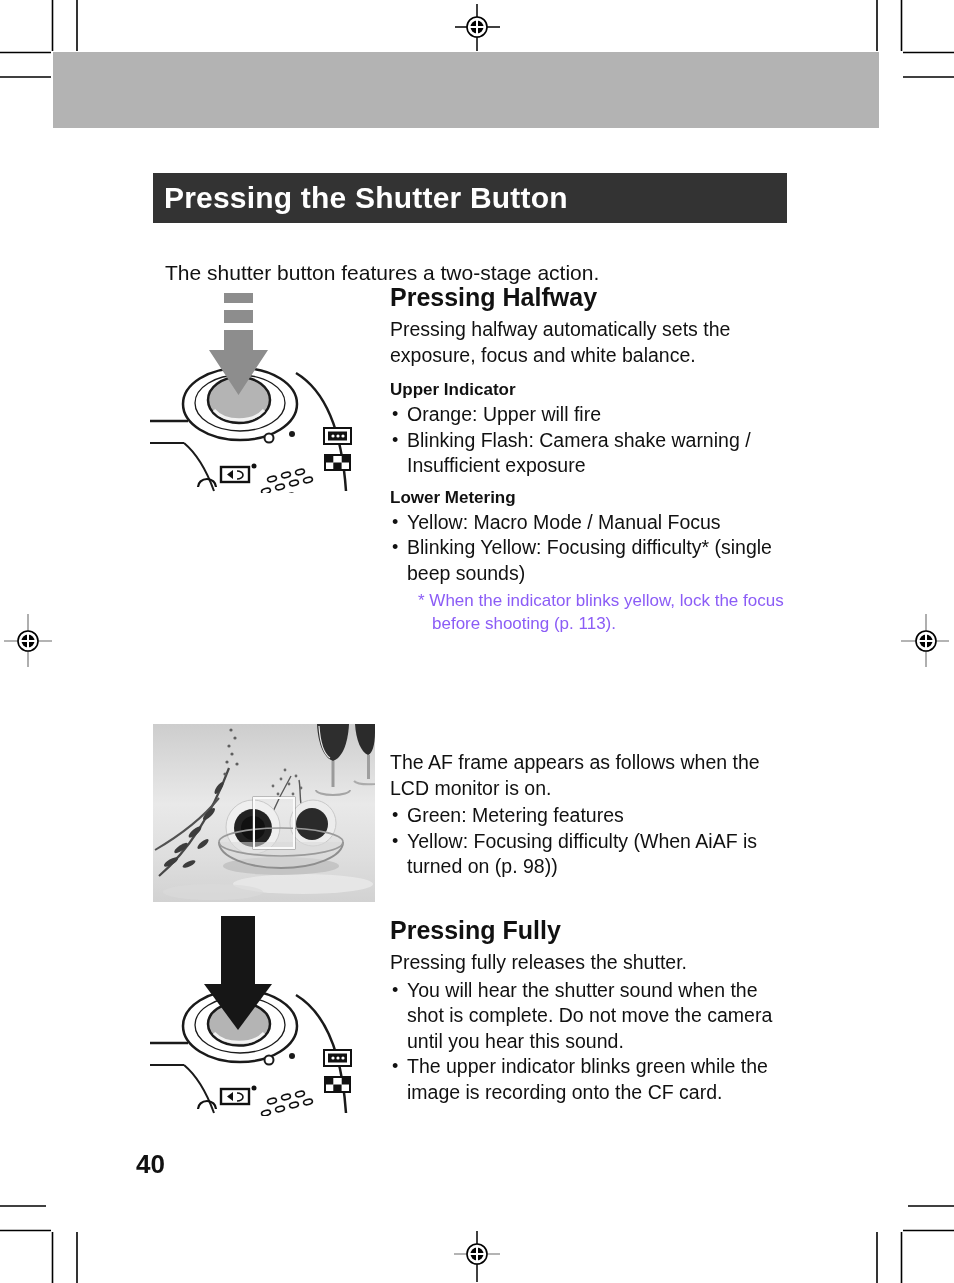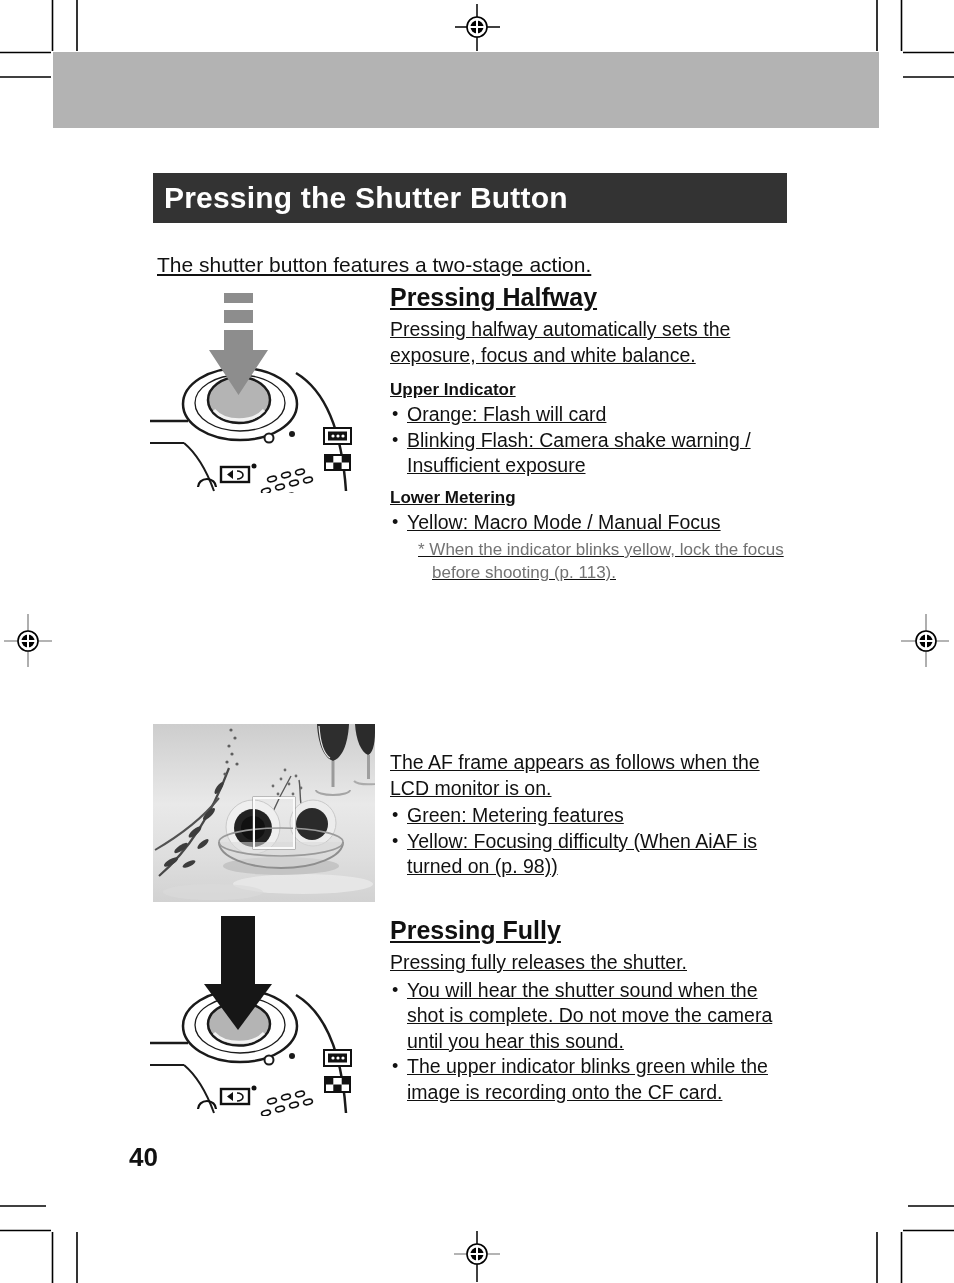--- a/index.html
+++ b/index.html
@@ -7,40 +7,40 @@
     position:relative;width:954px;height:1283px;background:#fff;overflow:hidden;
     font-family:"Liberation Sans","DejaVu Sans",sans-serif;color:#111;
   }
   .gray-band{position:absolute;left:53px;top:52px;width:826px;height:76px;background:#b3b3b3;}
   .marks-layer{position:absolute;left:0;top:0;pointer-events:none;}
   .title-bar{
     position:absolute;left:153px;top:173px;width:634px;height:50px;background:#333333;
     display:flex;align-items:center;box-sizing:border-box;padding-left:11px;
   }
   .title-bar h1{margin:0;font-size:30px;font-weight:bold;color:#ffffff;letter-spacing:0.2px;}
-  .intro{position:absolute;left:153px;top:248px;font-size:21px;line-height:26px;margin:4px;text-decoration:underline;}
-  .col{position:absolute;font-size:19.5px;line-height:25.5px;text-decoration:underline;}
+  .intro{position:absolute;left:153px;top:248px;font-size:21px;line-height:26px;margin:12px;}
+  .col{position:absolute;font-size:19.5px;line-height:25.5px;}
   .col-halfway{left:390px;top:283px;width:404px;}
   .col-af{left:390px;top:726px;width:415px;margin-top:24px;}
   .col-fully{left:390px;top:916px;width:384px;}
   h2.sec{font-size:25px;font-weight:bold;margin:0 0 6px 0;line-height:28px;}
   p.body{margin:0 0 11px 0;}
   p.tight{margin:0 0 2px 0;}
   p.afp{margin:0 0 2px 0;max-width:372px;}
   h3.sub{font-size:17px;font-weight:bold;margin:8px 0 2px 0;line-height:21px;}
   ul.bullets{list-style:none;margin:0;padding:0;}
   ul.bullets li{position:relative;padding-left:17px;}
   ul.bullets li::before{content:"\2022";position:absolute;left:2px;top:0;font-size:18px;}
   .footnote{
-    color:#737373;font-size:17px;line-height:23px;
+    color:#8b5cf6;font-size:17px;line-height:23px;
     margin:3px 0 0 0;padding-left:42px;text-indent:-14px;
   }
   .illus{position:absolute;}
   .photo-frame{position:absolute;left:153px;top:724px;width:222px;height:178px;}
-  .page-number{position:absolute;left:128px;top:1141px;font-size:26px;font-weight:bold;margin:1px;}
+  .page-number{position:absolute;left:128px;top:1141px;font-size:26px;font-weight:bold;margin:8px;}
 </style>
 </head>
 <body>
 
 <div class="page">
 
   <div class="gray-band"></div>
 
   <svg class="marks-layer" width="954" height="1283" viewBox="0 0 954 1283">
     <g stroke="#000" stroke-width="1.6">
@@ -161,26 +161,27 @@
       <rect x="76" y="27" width="29" height="13"></rect>
       <path d="M76,47 h29 v20 h15 L90.5,112 L61,67 h15 z"></path>
     </g>
   </svg>
 
   <div class="col col-halfway">
     <h2 class="sec">Pressing Halfway</h2>
     <p class="body">Pressing halfway automatically sets the exposure, focus and white balance.</p>
     <h3 class="sub">Upper Indicator</h3>
     <ul class="bullets">
-      <li>Orange: Flash will card</li>
+      <li>Orange: Upper will fire</li>
       <li>Blinking Flash: Camera shake warning / Insufficient exposure</li>
     </ul>
     <h3 class="sub">Lower Metering</h3>
     <ul class="bullets">
       <li>Yellow: Macro Mode / Manual Focus</li>
+      <li>Blinking Yellow: Focusing difficulty* (single beep sounds)</li>
     </ul>
     <p class="footnote">* When the indicator blinks yellow, lock the focus before shooting (p. 113).</p>
   </div>
 
   <svg class="photo-frame" width="222" height="178" viewBox="0 0 222 178">
     <defs>
       <linearGradient id="pbg" x1="0" y1="0" x2="0" y2="1">
         <stop offset="0" stop-color="#cdcdcd"></stop>
         <stop offset="0.45" stop-color="#e9e9e9"></stop>
         <stop offset="0.75" stop-color="#dedede"></stop>

